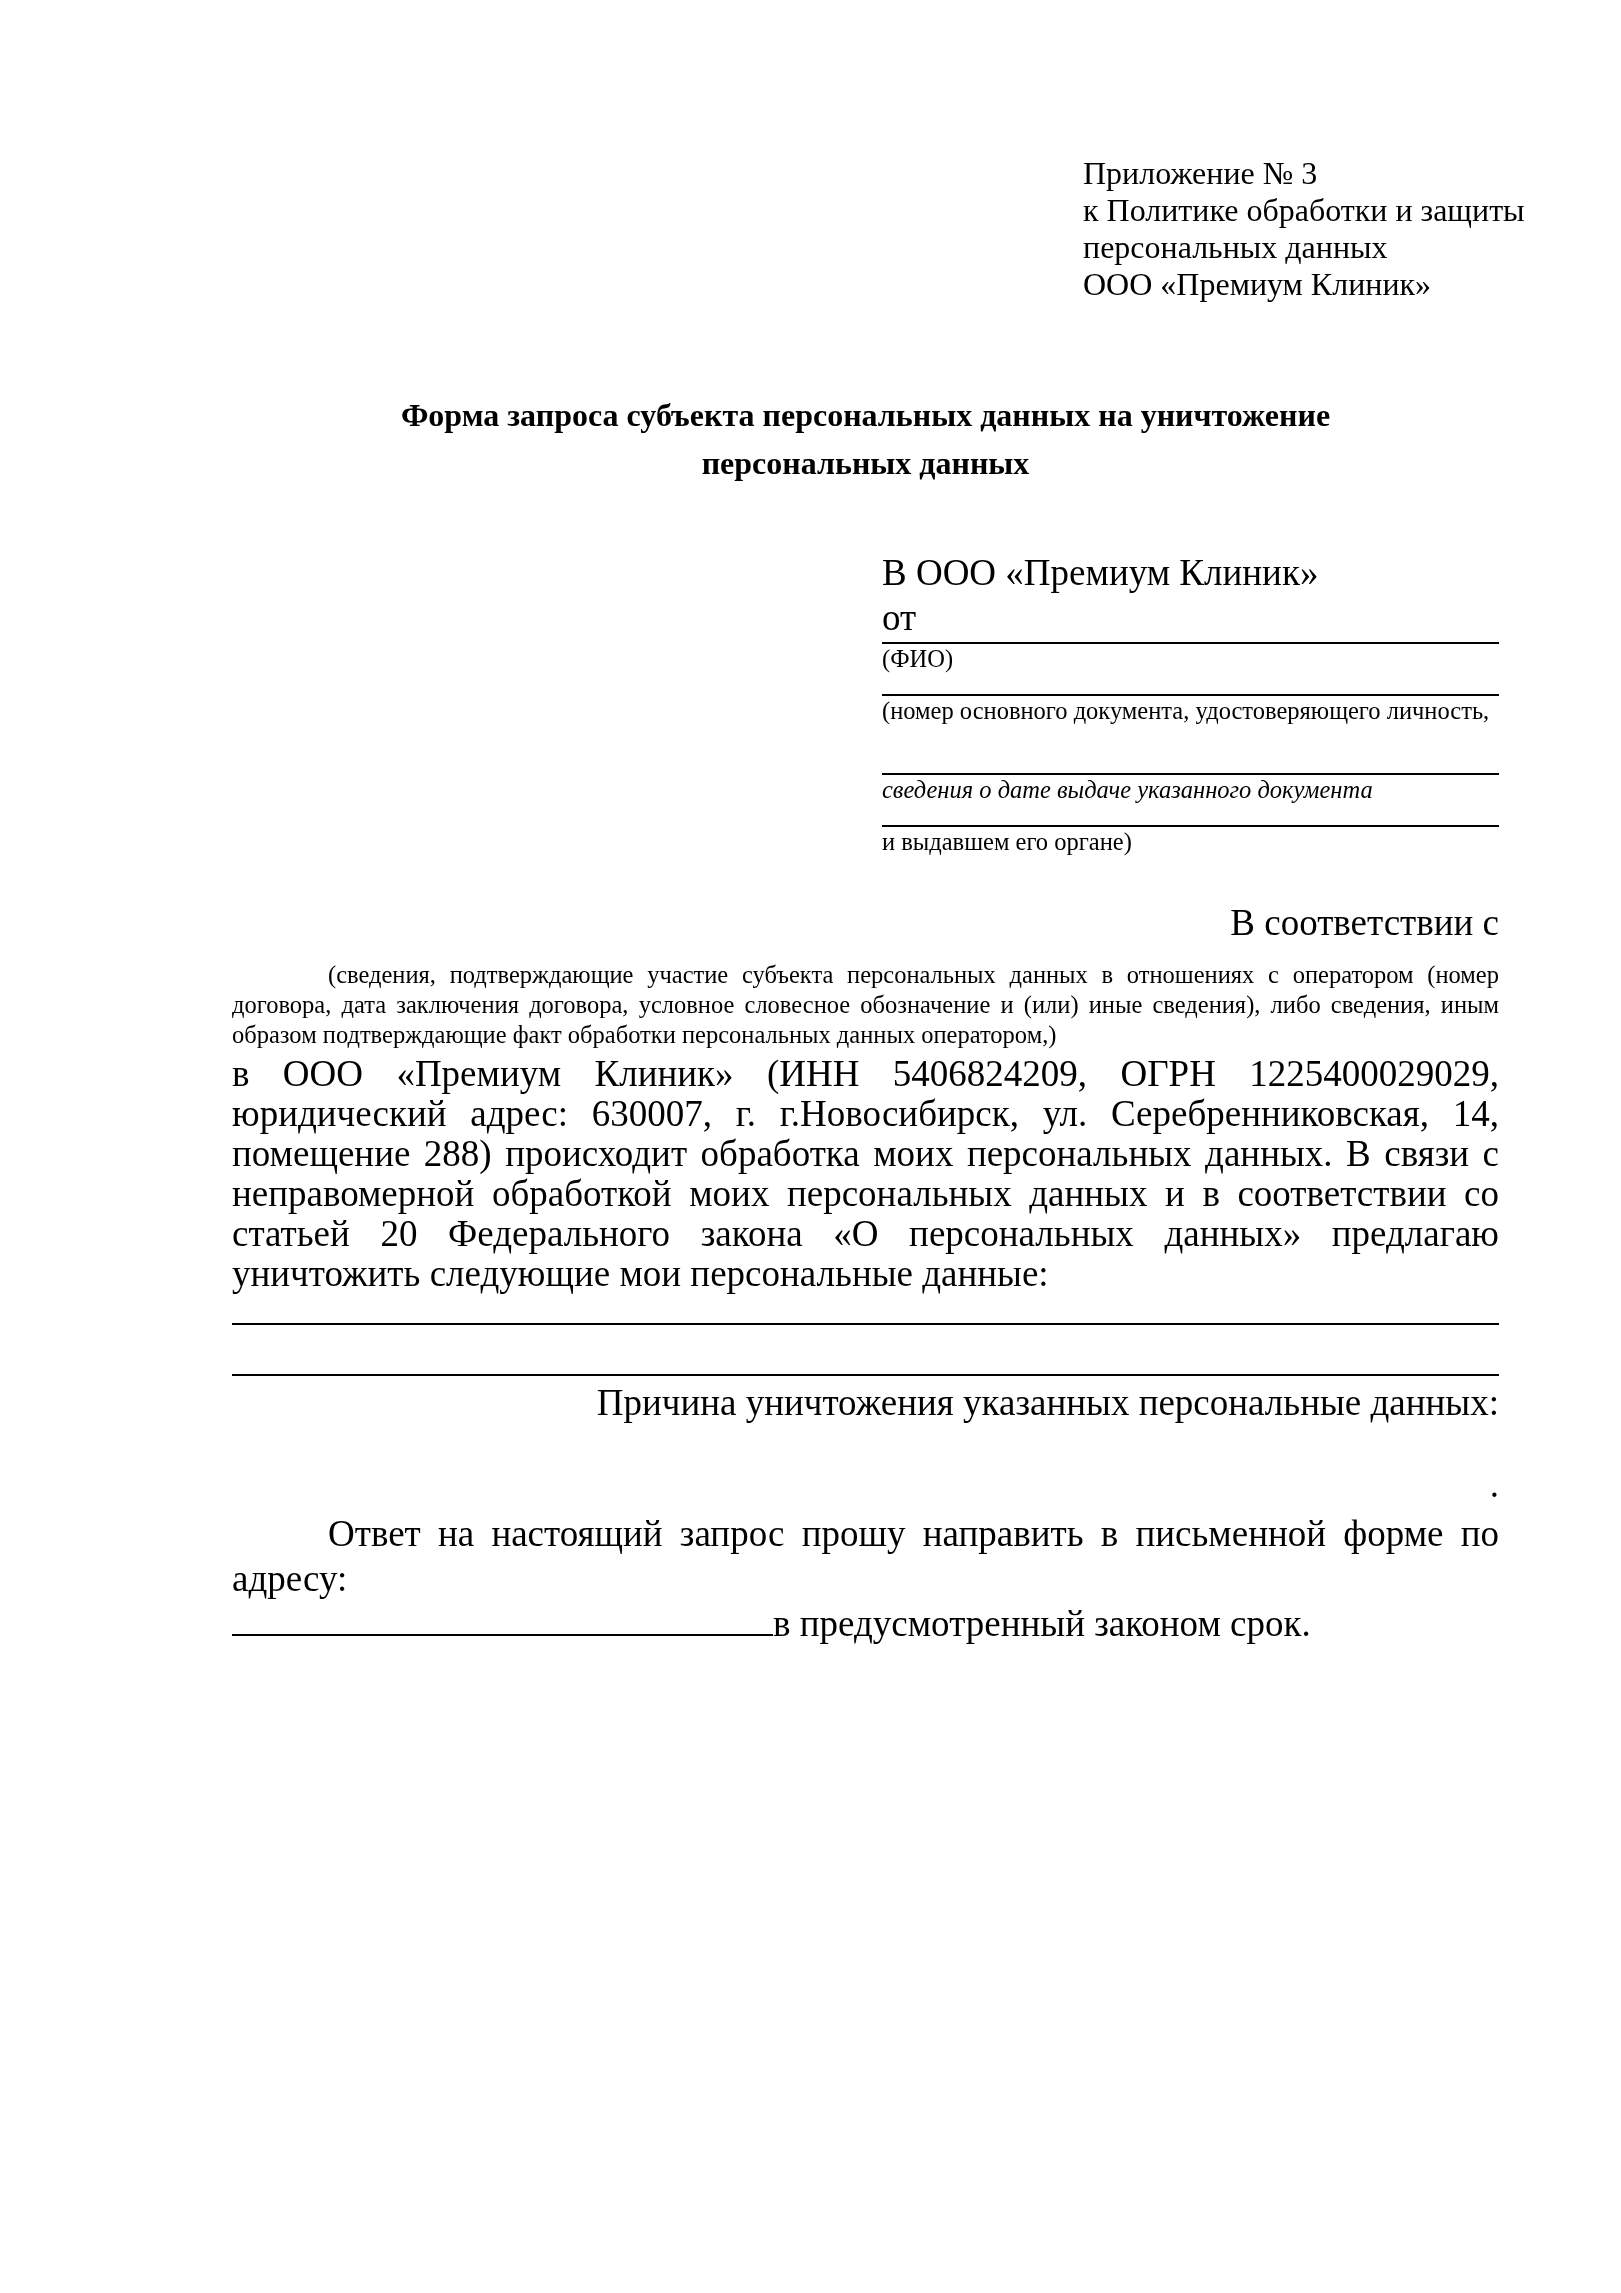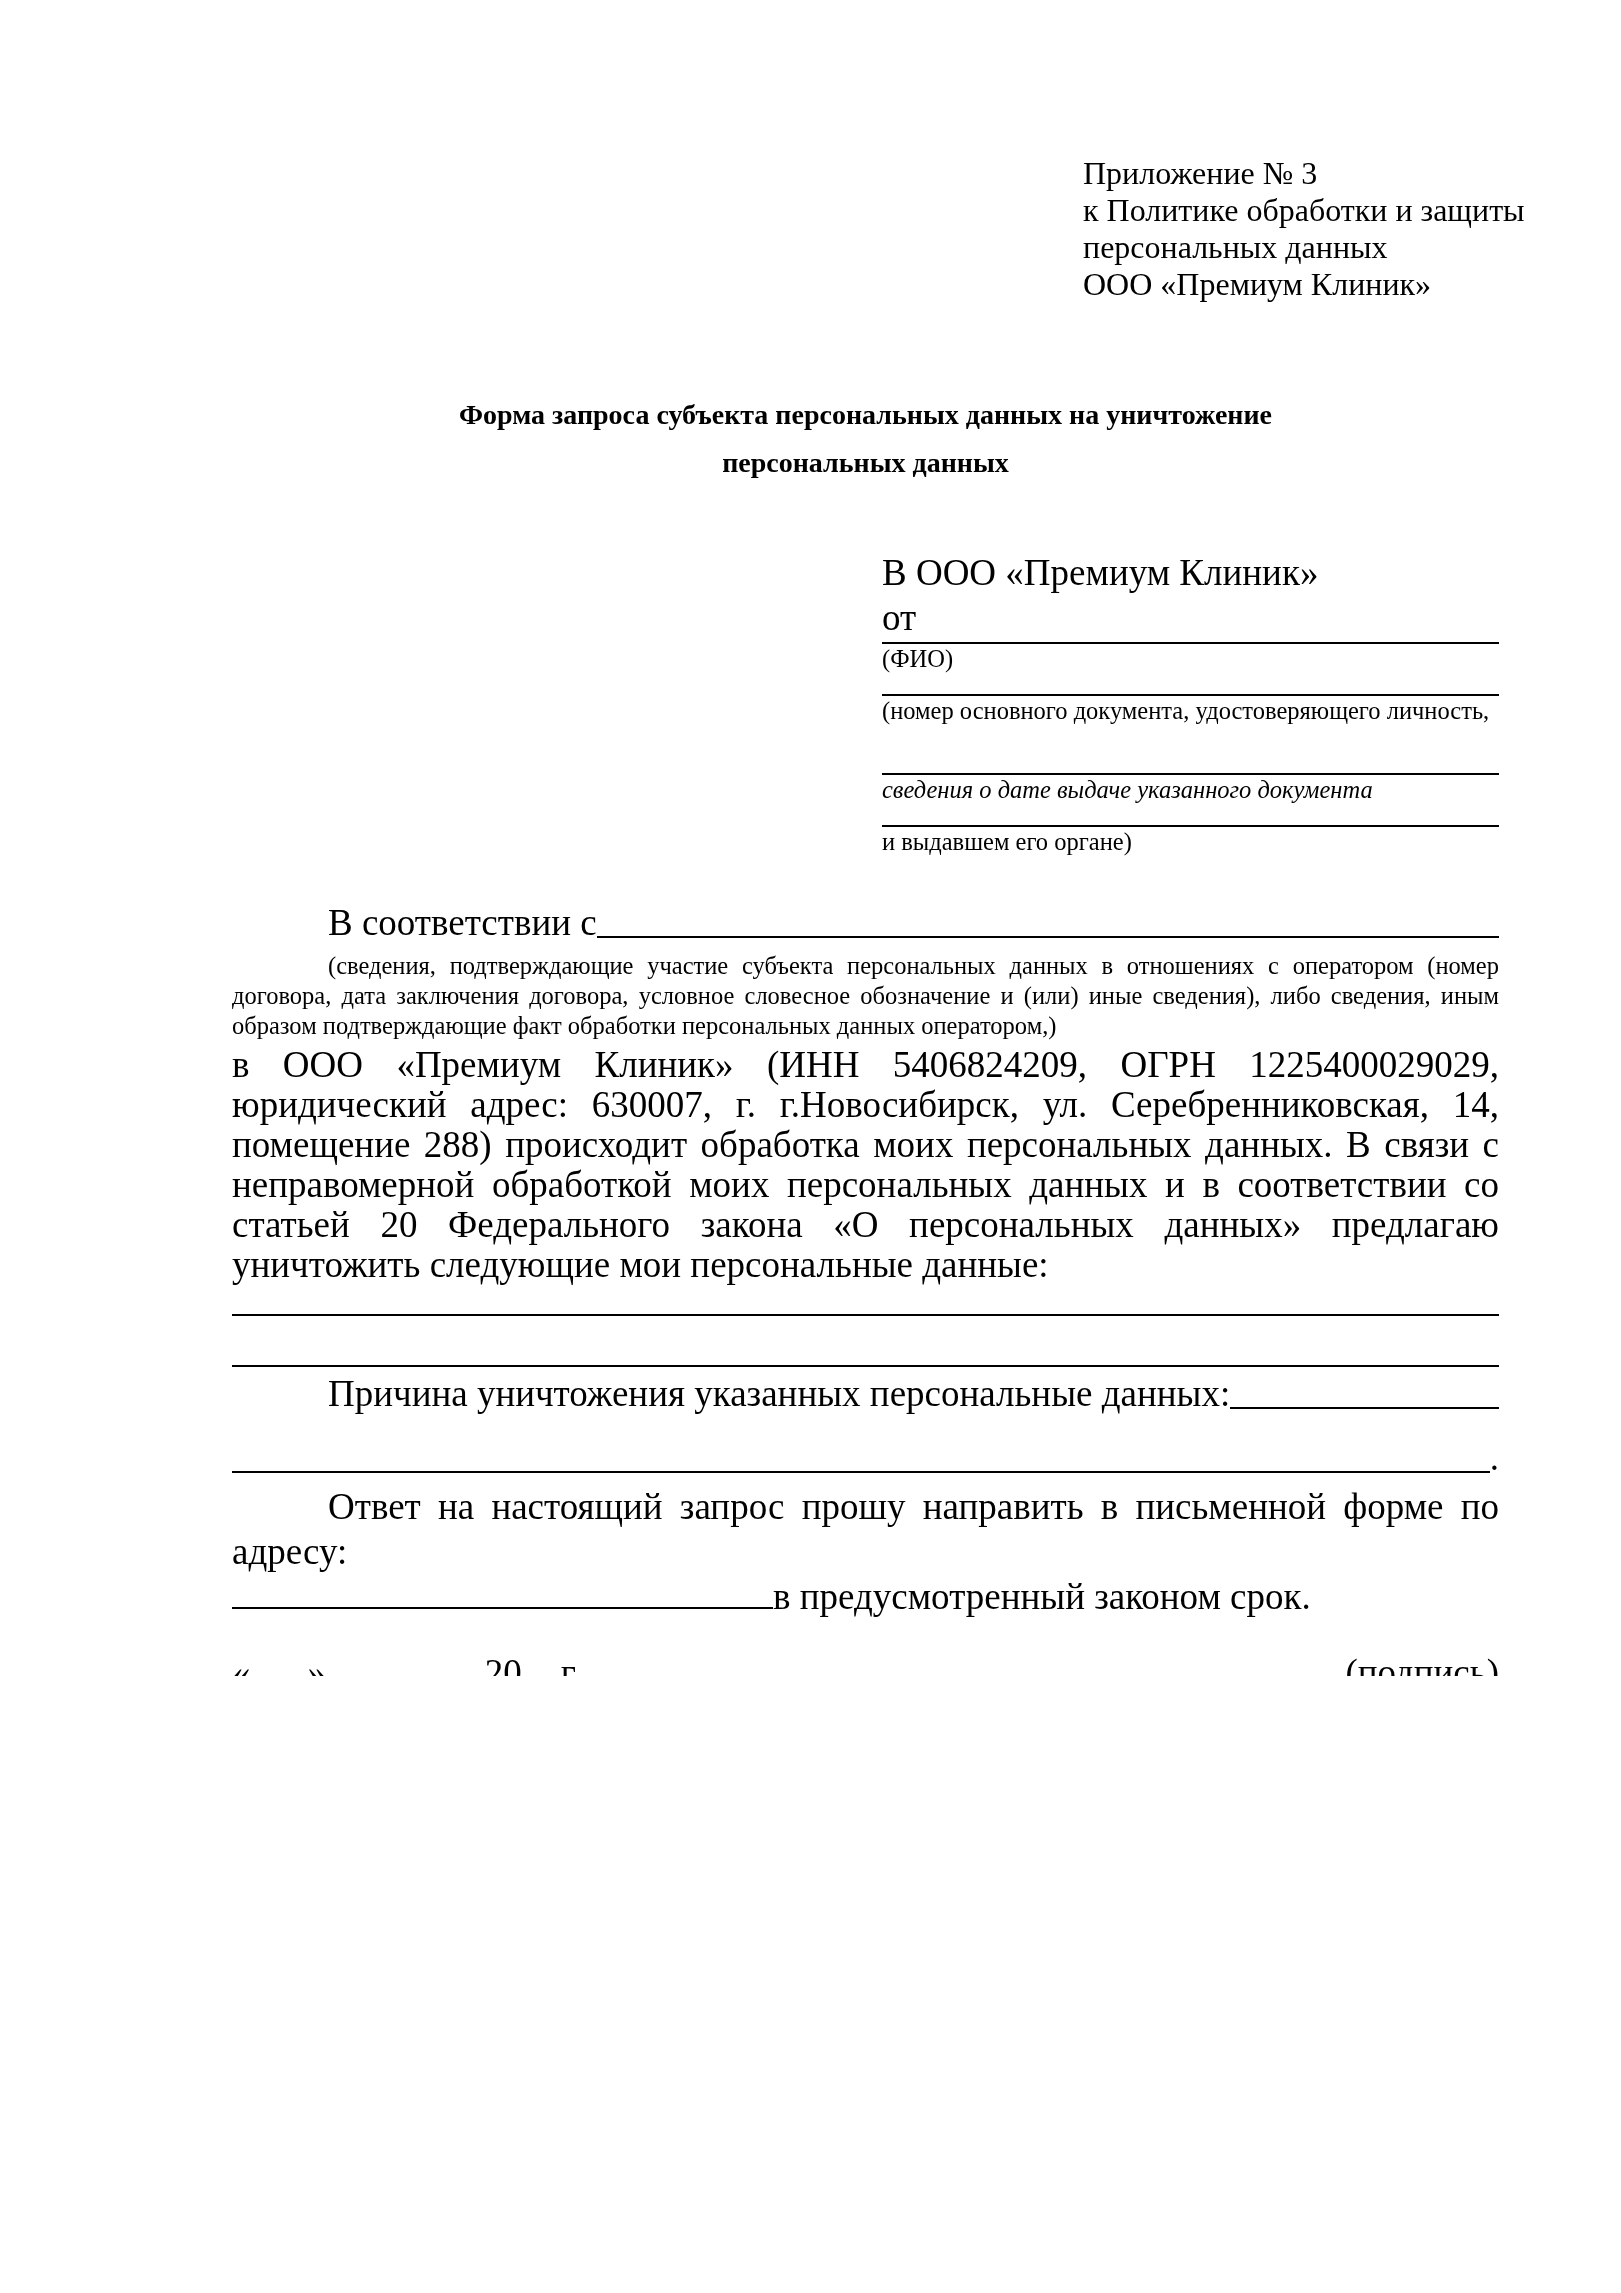--- a/index.html
+++ b/index.html
@@ -14,33 +14,33 @@
     font-size: 37px;
     line-height: 1.18;
     padding: 155px 122px 0 232px;
     overflow: hidden;
   }
 
   
   .header-note { margin-left: 851px; font-size: 32px; line-height: 37px; white-space: nowrap; }
 
   
-  .title { margin-top: 88px; text-align: center; font-weight: bold; font-size: 28px; line-height: 48px; }
+  .title { margin-top: 88px; text-align: center; font-weight: bold; font-size: 32px; line-height: 48px; }
 
   
   .addressee { margin-left: 650px; width: 617px; margin-top: 63px; }
   .addr-line { line-height: 45px; }
   .field-line { height: 0; border-bottom: 2.9px solid #000; }
   .field-caption { font-size: 24.5px; line-height: 30px; white-space: nowrap; }
   .field { margin-top: 20px; }
   .field.first { margin-top: 2px; }
   .field.gap-lg { margin-top: 47px; font-style: italic; }
 
   
-  .row { display: flex; align-items: flex-end; line-height: 45px; }
+  .row { display: flex; align-items: flex-end; line-height: 45px; flex-direction: column; }
   .fill { flex: 1; border-bottom: 2.9px solid #000; margin-bottom: 6.9px; }
   .indent { padding-left: 96px; }
 
   .accordance { margin-top: 43px; }
   .note {
     font-size: 24.5px; line-height: 30px;
     text-align: justify; text-indent: 96px; margin-top: 5.9px;
   }
   .main-para { text-align: justify; line-height: 40px; margin-top: 3.9px; }
 

